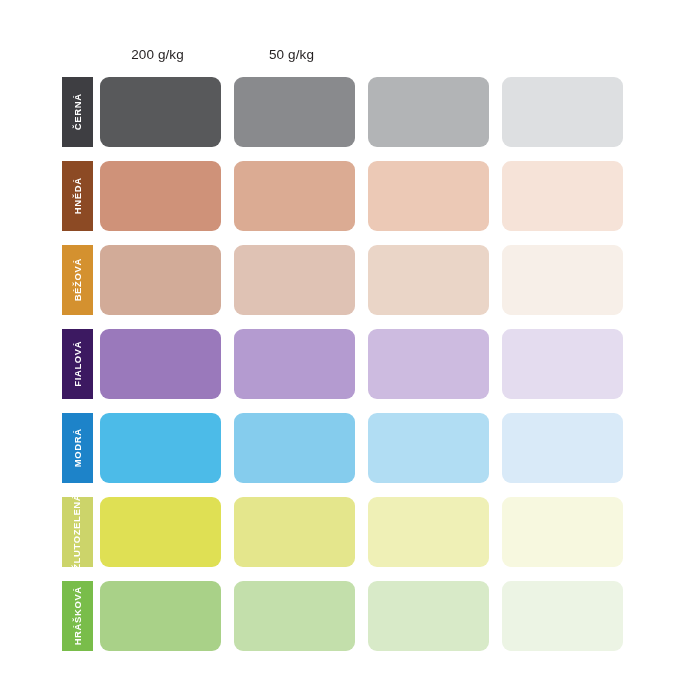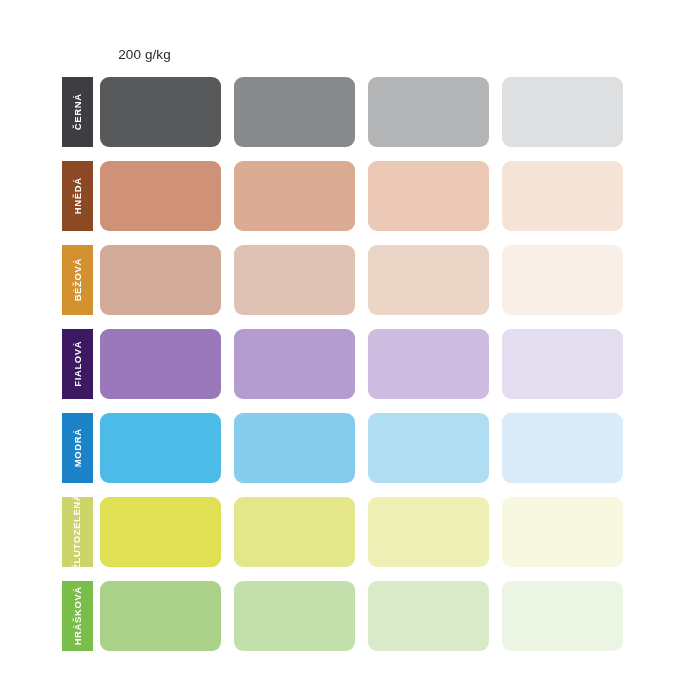--- a/index.html
+++ b/index.html
@@ -16,21 +16,21 @@
 
   #chart-root {
     position: relative;
     width: 700px;
     height: 700px;
   }
 
   
   .header-row {
     position: absolute;
-    left: 84px;
+    left: 97px;
     top: 44px;
     width: 524px;
     height: 22px;
     display: flex;
     align-items: center;
   }
   .col-header {
     width: 121px;
     margin-right: 13px;
     text-align: center;
@@ -100,20 +100,21 @@
     margin-right: 0;
   }
 </style>
 </head>
 <body>
 
 <div id="chart-root">
 
   <div class="header-row">
     <div class="col-header">200 g/kg</div>
+    <div class="col-header">50 g/kg</div>
   </div>
 
   <div class="grid-body">
 
     <div class="swatch-row">
       <div class="row-label" style="background: rgb(62, 62, 66);">
         <span class="row-label-text" style="color: rgb(255, 255, 255);">ČERNÁ</span>
       </div>
       <div class="swatch-strip">
         <div class="swatch" style="background: rgb(88, 89, 91);"></div>

